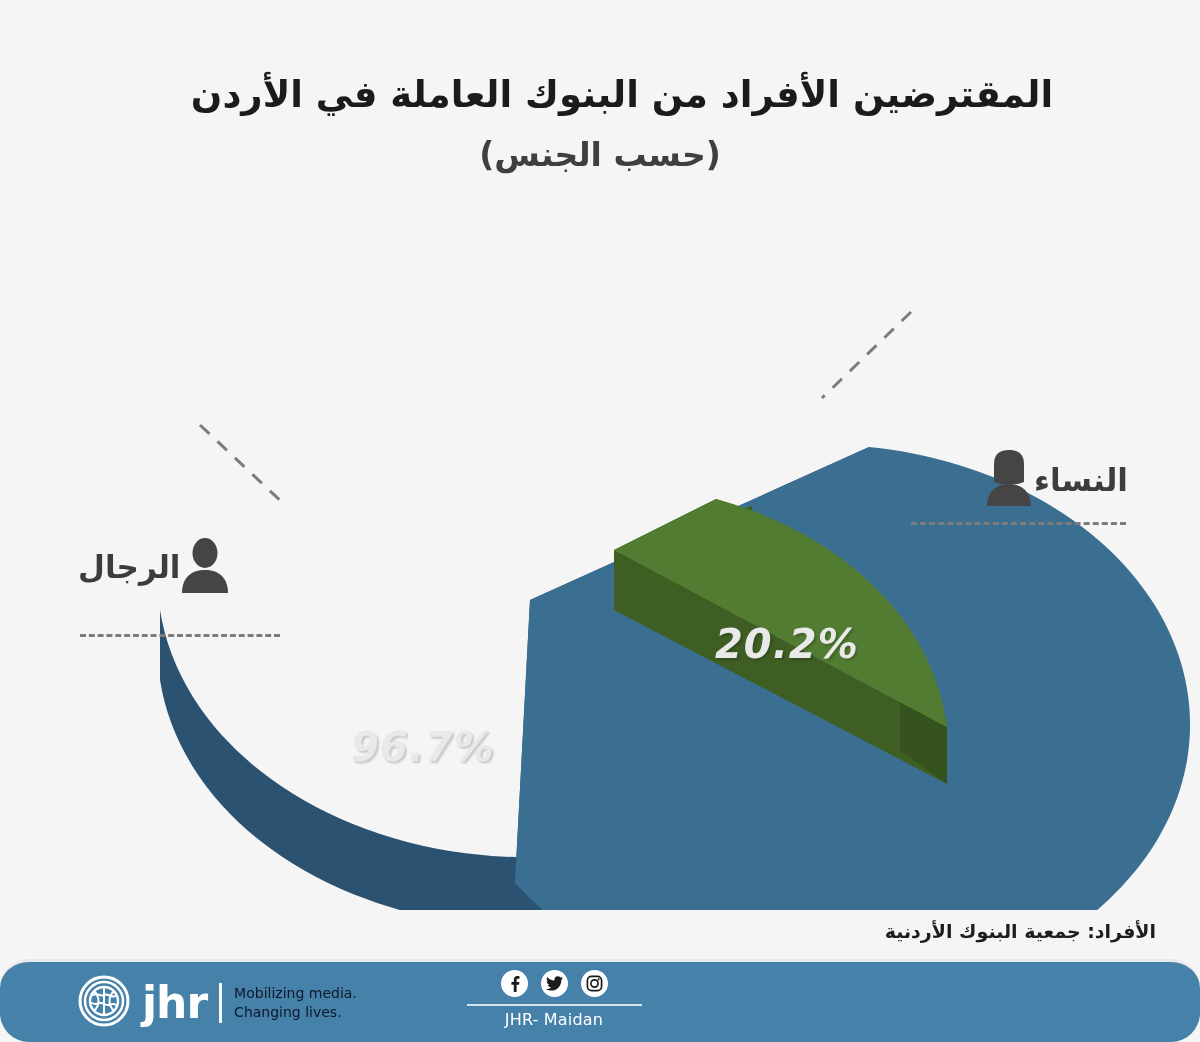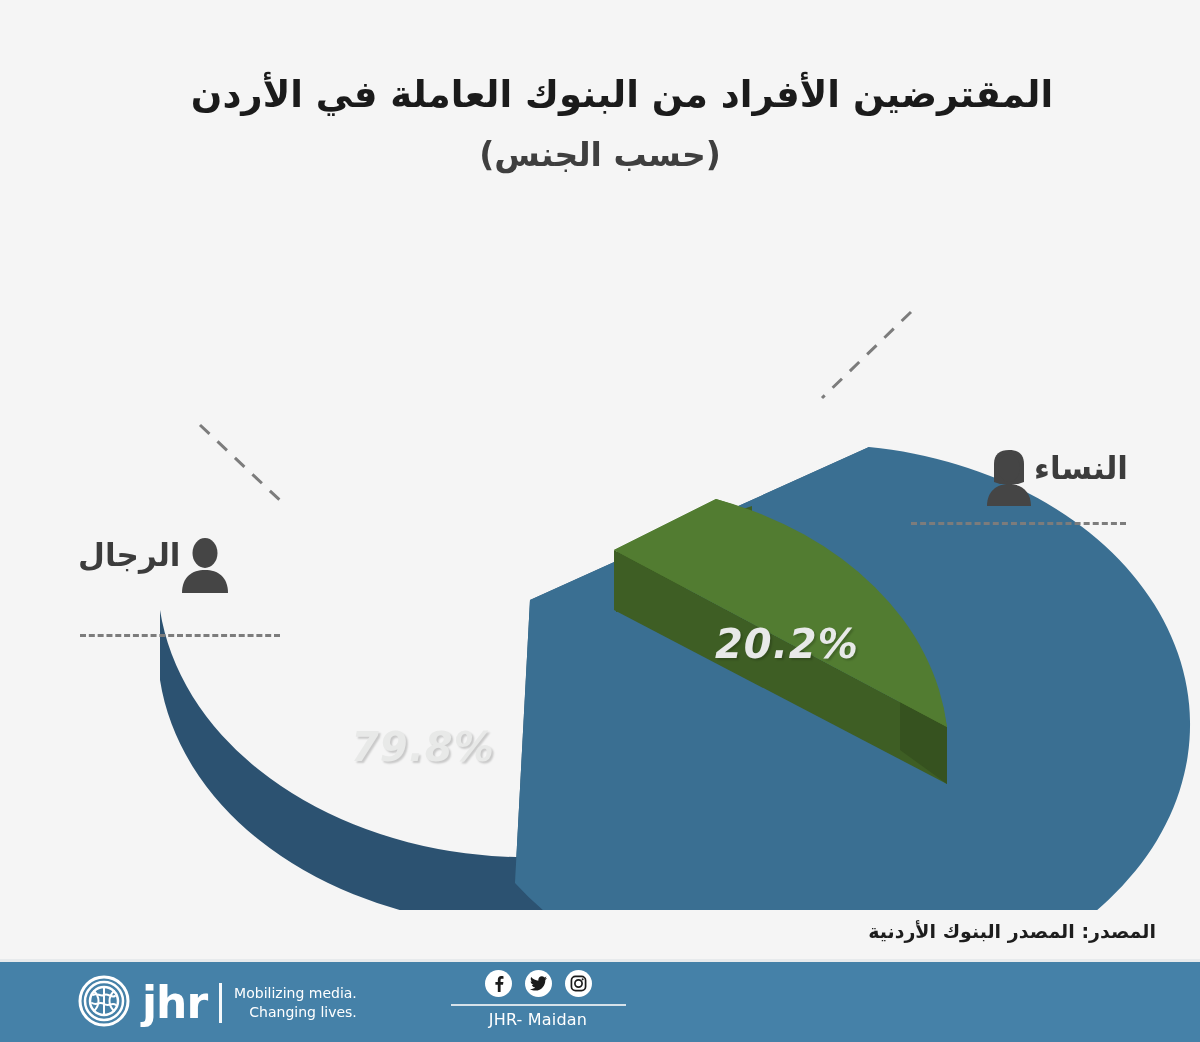--- a/index.html
+++ b/index.html
@@ -57,21 +57,21 @@
   #pie-svg {
     position: absolute;
     left: 0;
     top: 0;
   }
 
   
   .callout {
     position: absolute;
     display: flex;
-    align-items: flex-start;
+    align-items: center;
     gap: 0;
     direction: rtl;
   }
   .callout-text {
     font-size: 31px;
     font-weight: bold;
     color: #3c3c3c;
     white-space: nowrap;
   }
   .person-icon {
@@ -122,20 +122,21 @@
 
   
   #footer {
     position: absolute;
     left: 0;
     bottom: 0;
     width: 1200px;
     height: 80px;
     background: #4581a8;
     border-top: 3px solid #e7eaec;
+    border-radius: 29px;
   }
   #brand {
     position: absolute;
     left: 78px;
     top: 13px;
     display: flex;
     align-items: center;
     gap: 12px;
   }
   .brand-word {
@@ -145,29 +146,28 @@
     line-height: 1;
     letter-spacing: -1px;
   }
   .brand-divider {
     width: 3px;
     height: 40px;
     background: #ffffff;
     opacity: .95;
   }
   .brand-tag {
-    color: #ffffff;
+    color: #0f172a;
     font-size: 14px;
     line-height: 1.35;
     white-space: nowrap;
-    text-align: right;
   }
   #social-block {
     position: absolute;
-    left: 0;
+    left: 16px;
     top: 8px;
     width: 1076px;
     text-align: center;
   }
   .social-row {
     display: flex;
     justify-content: center;
     gap: 13px;
   }
   .social-badge {
@@ -257,21 +257,21 @@
                  L 716 289
                  A 370 280 0 0 1 947 517
                  Z" fill="#527c31"></path>
 
         <path d="M 716 289
                  A 350 268 0 0 1 947 517
                  L 614 340 Z" fill="#527c31"></path>
       </g>
     </svg>
 
-    <div class="pct" id="pct-men">79.8%</div>
+    <div class="pct" id="pct-men">96.7%</div>
     <div class="pct" id="pct-women">20.2%</div>
 
     <div class="callout" id="callout-men">
       <span class="person-icon">
         <svg width="50" height="56" viewBox="0 0 50 56" aria-hidden="true">
           <ellipse cx="25" cy="16" rx="12.5" ry="15" fill="#454545"></ellipse>
           <path d="M2 56 C2 40 12 33 25 33 C38 33 48 40 48 56 Z" fill="#454545"></path>
         </svg>
       </span>
       <span class="callout-text">الرجال</span>
@@ -289,21 +289,21 @@
       </span>
     </div>
     <div class="callout-rule" id="rule-women"></div>
 
     <svg width="1200" height="700" viewBox="0 0 1200 700" style="position:absolute;left:0;top:0;pointer-events:none">
       <line x1="200" y1="215" x2="285" y2="295" stroke="#7c7c7c" stroke-width="3" stroke-dasharray="13 11"></line>
       <line x1="911" y1="102" x2="822" y2="188" stroke="#7c7c7c" stroke-width="3" stroke-dasharray="13 11"></line>
     </svg>
   </div>
 
-  <div id="source-note">المصدر: المصدر البنوك الأردنية</div>
+  <div id="source-note">الأفراد: جمعية البنوك الأردنية</div>
 
   <div id="footer">
 
     <div id="brand">
       <span>
         <svg width="52" height="52" viewBox="0 0 52 52" aria-hidden="true">
           <circle cx="26" cy="26" r="24" fill="none" stroke="#ffffff" stroke-width="3"></circle>
           <circle cx="26" cy="26" r="19" fill="none" stroke="#ffffff" stroke-width="2.5"></circle>
           <circle cx="26" cy="26" r="14" fill="none" stroke="#ffffff" stroke-width="2.5"></circle>
           <path d="M15 20 C19 17 22 22 26 20 C30 18 33 23 37 21

